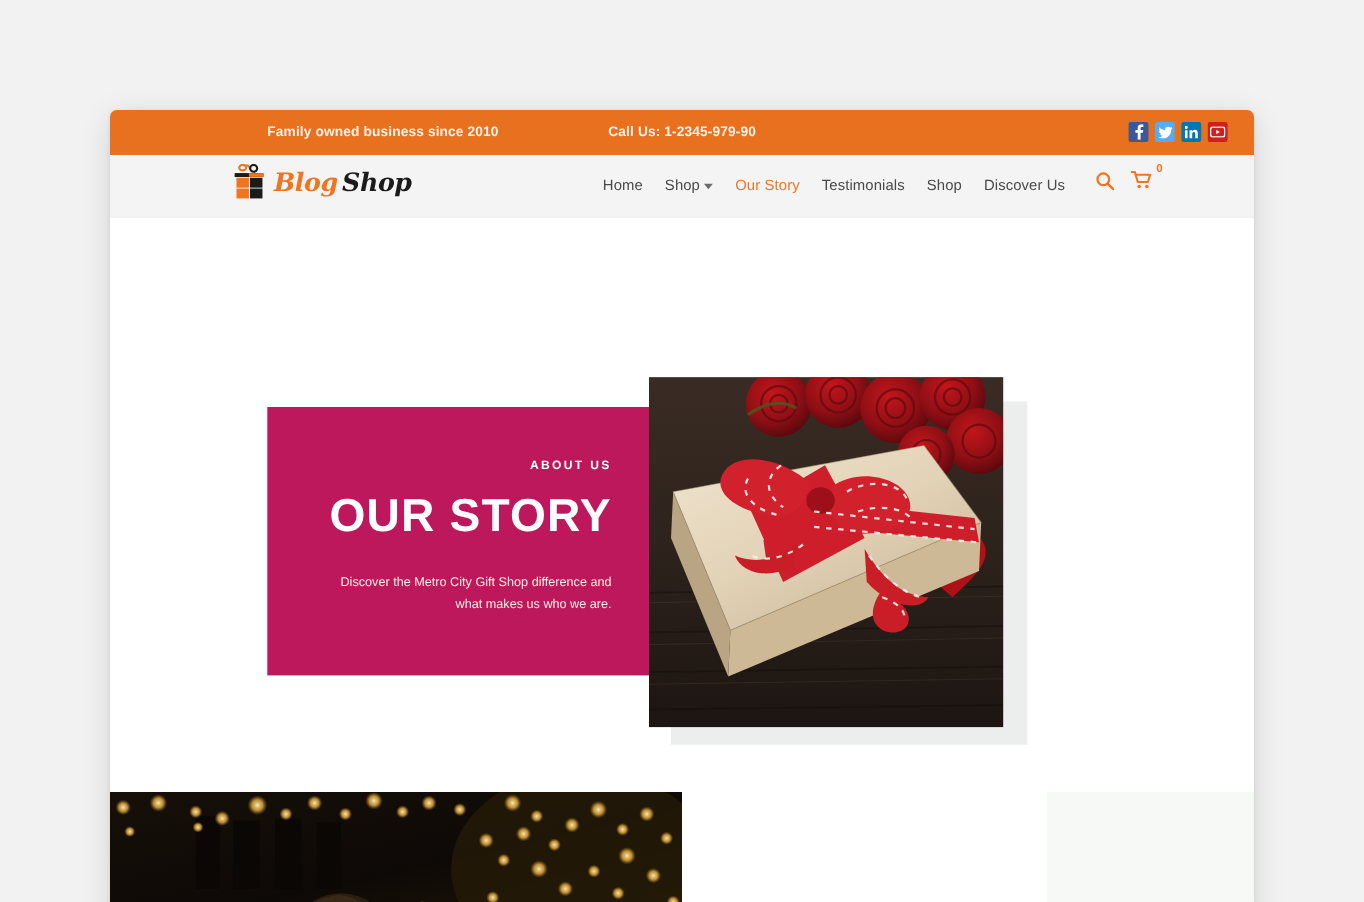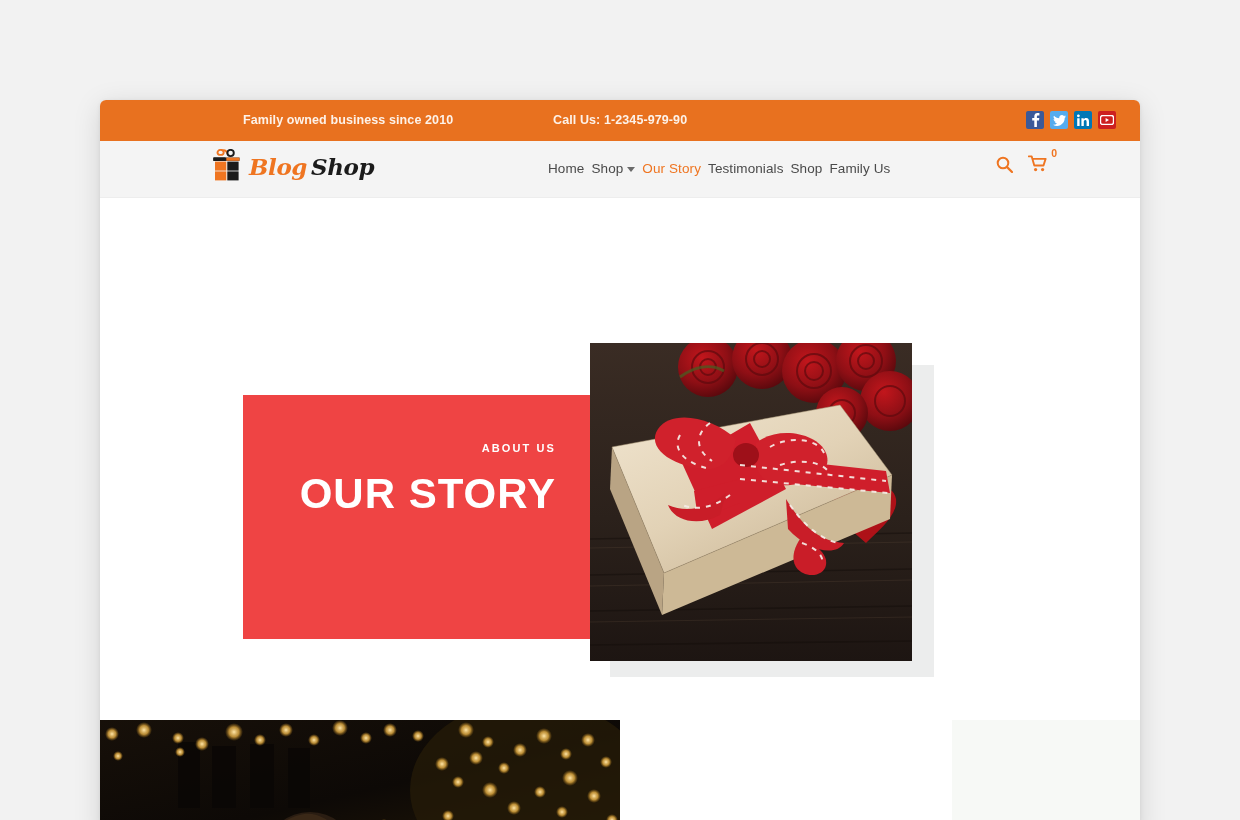--- a/index.html
+++ b/index.html
@@ -93,21 +93,21 @@
   }
   #logo-word-gift { color: #ef7521; }
   #logo-word-shop { color: #1b1b1b; margin-left: 4px; }
 
   #nav-menu {
     position: absolute;
     left: 448px;
     top: 20px;
     display: flex;
     align-items: center;
-    gap: 7px;
+    gap: 20px;
     list-style: none;
   }
   .nav-item {
     font-size: 13.5px;
     color: #4a4a4a;
     letter-spacing: .1px;
     white-space: nowrap;
     cursor: pointer;
     display: flex;
     align-items: center;
@@ -158,24 +158,24 @@
     left: 510px;
     top: 167px;
     width: 324px;
     height: 312px;
     background: #eceded;
   }
 
   #hero-copy-panel {
     position: absolute;
     left: 143px;
-    top: 197px;
+    top: 172px;
     width: 357px;
     height: 244px;
-    background: #ef4444;
+    background: #be185d;
     color: #ffffff;
     z-index: 3;
   }
   #hero-eyebrow {
     position: absolute;
     right: 44px;
     top: 47px;
     font-size: 11px;
     font-weight: 700;
     letter-spacing: 2.1px;
@@ -307,21 +307,21 @@
       <li class="nav-item active">
         <span>Our Story</span>
       </li>
       <li class="nav-item">
         <span>Testimonials</span>
       </li>
       <li class="nav-item">
         <span>Shop</span>
       </li>
       <li class="nav-item">
-        <span>Family Us</span>
+        <span>Discover Us</span>
       </li>
     </ul>
 
     <div id="nav-actions">
       <span class="nav-action">
         <svg width="17" height="17" viewBox="0 0 17 17">
           <circle cx="7" cy="7" r="5.3" fill="none" stroke="#ef7521" stroke-width="2"></circle>
           <line x1="11.1" y1="11.1" x2="16" y2="16" stroke="#ef7521" stroke-width="2.2" stroke-linecap="round"></line>
         </svg>
       </span>
@@ -336,20 +336,21 @@
     </div>
   </div>
 
   <div id="page">
 
     <div id="hero-shadow-card"></div>
 
     <div id="hero-copy-panel">
       <div id="hero-eyebrow">ABOUT US</div>
       <h1 id="hero-title">OUR STORY</h1>
+      <p id="hero-subtitle">Discover the Metro City Gift Shop difference and what makes us who we are.</p>
     </div>
 
     <div id="hero-photo">
       <svg viewBox="0 0 322 318" preserveAspectRatio="xMidYMid slice">
         <defs>
           <linearGradient id="woodG" x1="0" y1="0" x2="0" y2="1">
             <stop offset="0%" stop-color="#3a2c24"></stop>
             <stop offset="55%" stop-color="#2b211b"></stop>
             <stop offset="100%" stop-color="#1d1512"></stop>
           </linearGradient>

